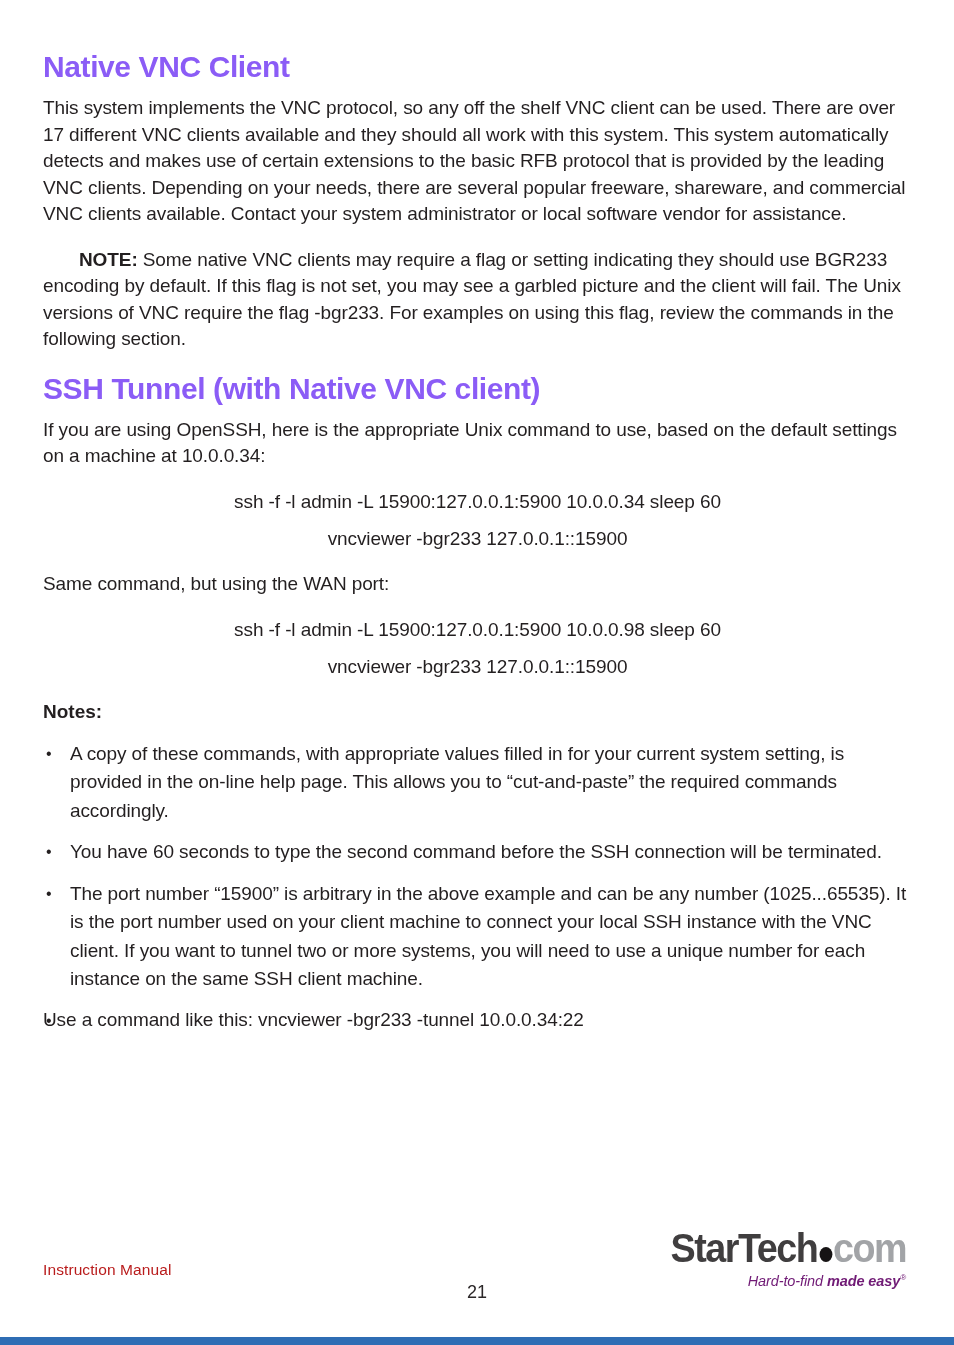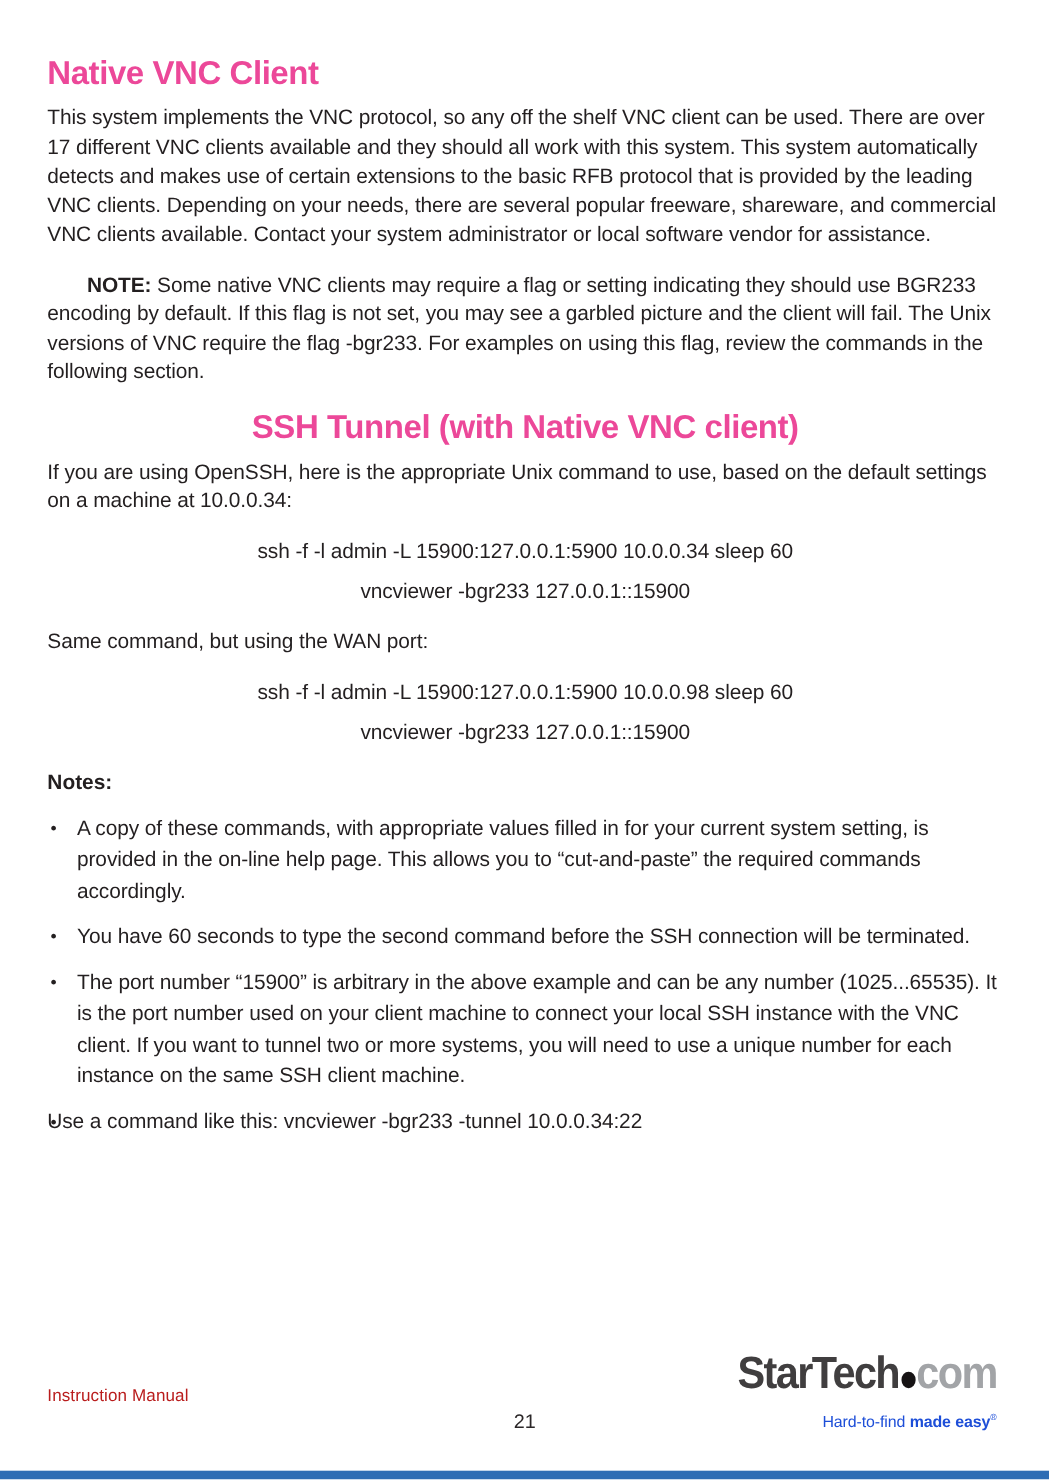--- a/index.html
+++ b/index.html
@@ -17,26 +17,25 @@
     position: absolute;
     top: 50px;
     left: 43px;
     width: 869px;
   }
   h1.section-title {
     font-size: 30px;
     line-height: 34px;
     font-weight: 700;
     letter-spacing: -0.4px;
-    color: #ec4899;
+    color: #8b5cf6;
     margin: 0 0 11px 0;
   }
   h1.second {
     margin-top: 15px;
-    text-align: center;
   }
   p.body-text {
     font-size: 19px;
     line-height: 26.5px;
     margin: 0 0 19px 0;
     letter-spacing: -0.1px;
   }
   p.body-text b { letter-spacing: -0.1px; margin-left: 36px; }
   .cmd-line {
     text-align: center;
@@ -122,24 +121,25 @@
     border-radius: 50%;
     margin: 0 1px 0 2px;
   }
   .logo-gray {
     font-size: 41px;
     font-weight: 700;
     letter-spacing: -1.6px;
     color: #a2a4a7;
   }
   .tagline {
-    margin-top: 12px;
+    margin-top: 1px;
     font-size: 14.5px;
-    color: #1d4ed8;
-    letter-spacing: -0.1px;
+    color: #701a75;
+    letter-spacing: -0.1px;
+    font-style: italic;
   }
   .tagline b { font-weight: 700; }
   .tagline sup {
     font-size: 8px;
     vertical-align: 6px;
   }
   .footer-bar {
     position: absolute;
     left: 0;
     bottom: 0;

